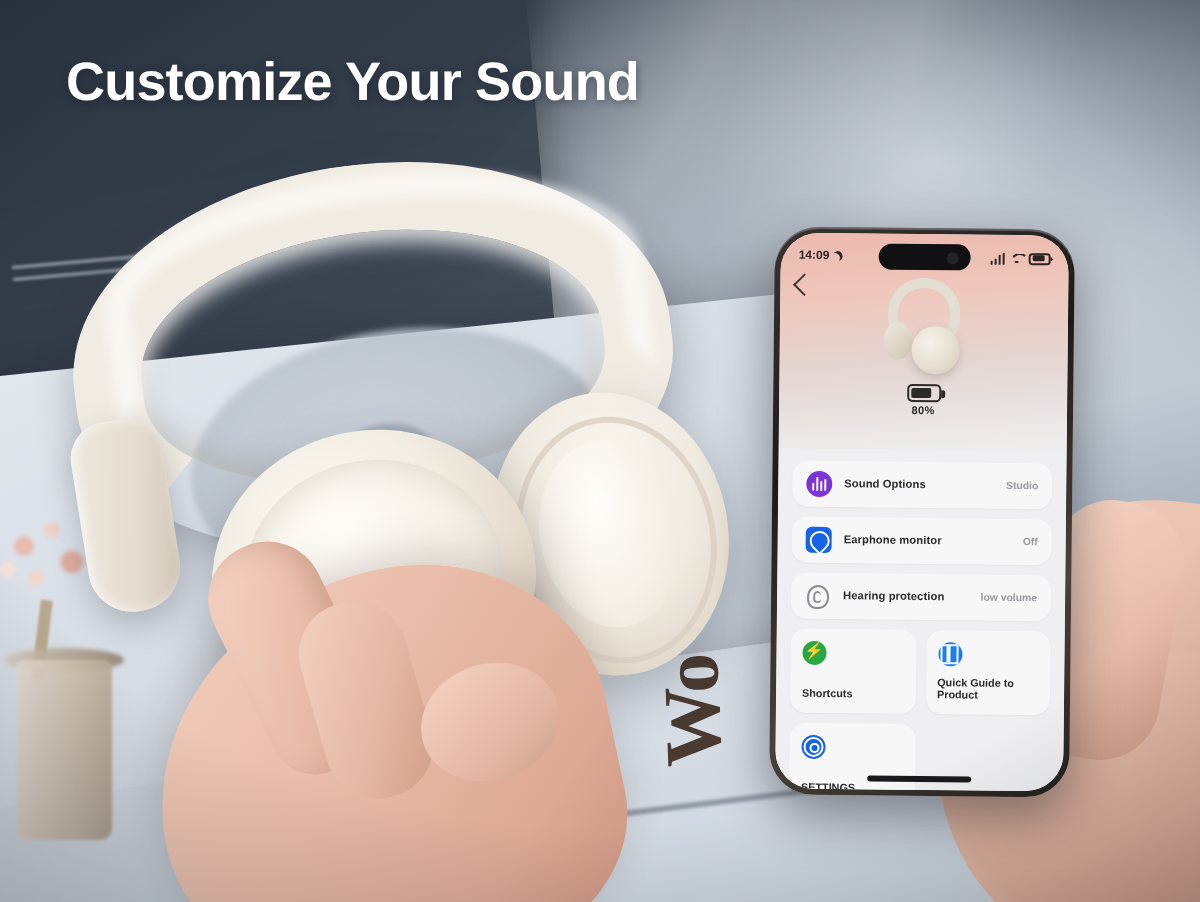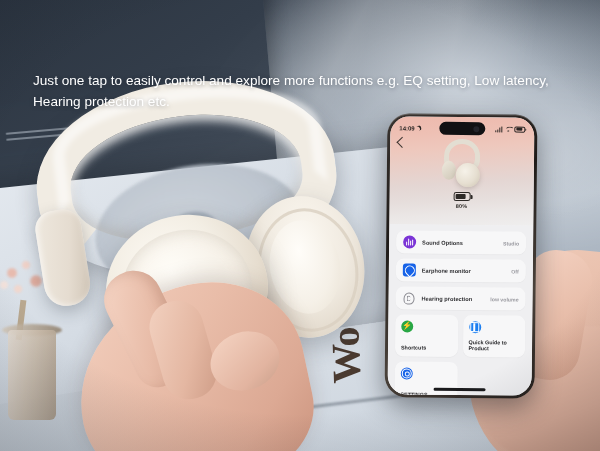--- a/index.html
+++ b/index.html
@@ -851,15 +851,15 @@
         </div>
 
       </div>
 
       <div class="home-ind"></div>
     </div>
   </div>
 
   <div class="bg-vignette"></div>
 
-  <div class="subline">Just one tap to easily control and explore more functions e.g. EQ setting, Low latency, Hearing protection etc.</div>
+  <div class="headline">Customize Your Sound</div>
 
 </div>
 
 </body></html>

